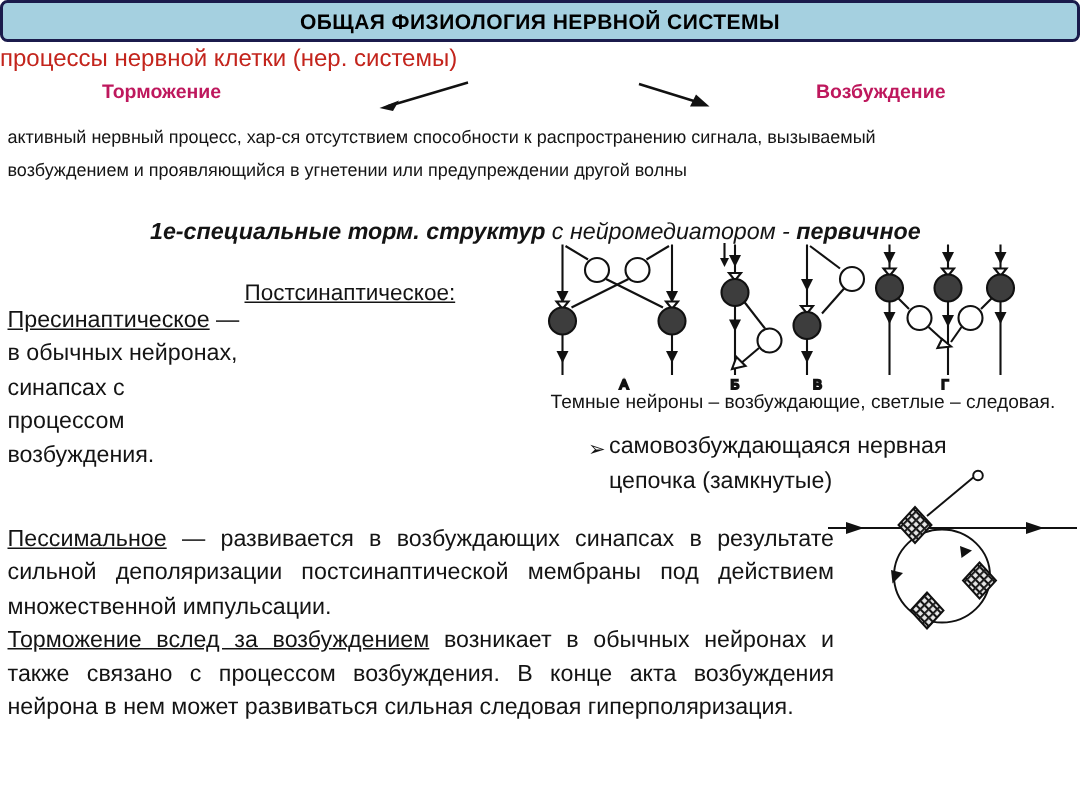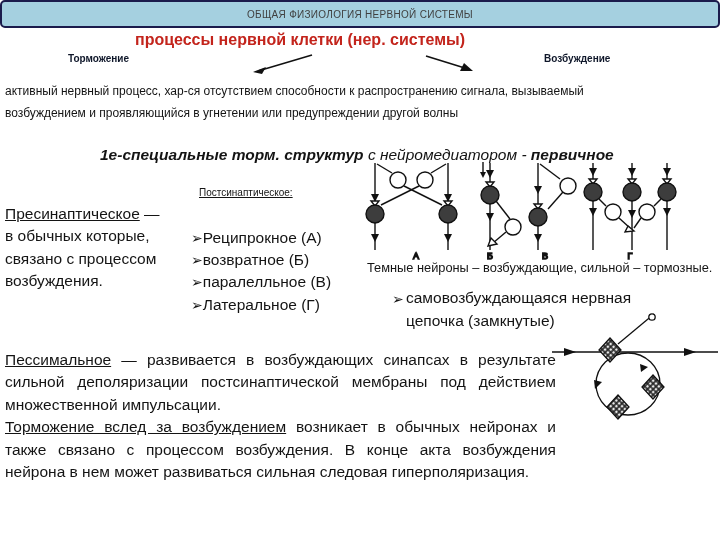--- a/index.html
+++ b/index.html
@@ -2,33 +2,33 @@
 <html><head>
 <meta charset="utf-8">
 <style>
   html,body{margin:0;padding:0;background:#fff;}
   #slide{position:relative;width:720px;height:540px;background:#ffffff;overflow:hidden;
          font-family:"Liberation Sans",sans-serif;color:#141414;}
   
   .titlebar{position:absolute;left:0;top:0;width:716px;height:24px;
             background:#a5d0e0;border:2px solid #1b1b4c;border-radius:5px;
             display:flex;align-items:center;justify-content:center;}
-  .titlebar span{font-size:10px;font-weight:normal;color:#404040;letter-spacing:.3px;}
+  .titlebar span{font-size:14px;font-weight:bold;color:#000000;letter-spacing:.3px;}
   
-  .subtitle{position:absolute;left:0;top:31px;width:600px;text-align:center;
-            font-size:16px;font-weight:bold;color:#c3241c;}
-  .branch{position:absolute;top:53px;font-size:10px;font-weight:bold;color:#0f172a;}
+  .subtitle{position:absolute;left:0;top:31px;width:600px;text-align:left;
+            font-size:16px;font-weight:normal;color:#c3241c;}
+  .branch{position:absolute;top:53px;font-size:13px;font-weight:bold;color:#be185d;}
   .branch.left{left:68px;} .branch.right{left:544px;}
   .arrows{position:absolute;left:240px;top:50px;}
   
   .def{position:absolute;left:5px;top:80px;width:608px;font-size:12px;line-height:22px;}
   .type1{position:absolute;left:100px;top:146px;font-size:15.5px;white-space:nowrap;font-style:italic;}
   .b{font-weight:bold;} .u{text-decoration:underline;}
   .presyn{position:absolute;left:5px;top:203px;width:158px;font-size:15.5px;line-height:22.4px;}
-  .postsyn-title{position:absolute;left:163px;top:187px;font-size:10px;text-decoration:underline;margin-left:36px;}
+  .postsyn-title{position:absolute;left:163px;top:187px;font-size:15px;text-decoration:underline;}
   .postsyn-list{position:absolute;left:191px;top:227px;font-size:15.5px;line-height:21.2px;}
   .postsyn-list .row{white-space:nowrap;}
   .bullet{font-size:14px;}
   .caption{position:absolute;left:367px;top:260px;font-size:12.8px;white-space:nowrap;}
   .selfexc{position:absolute;left:392px;top:287px;width:272px;font-size:15.5px;
            line-height:22.5px;padding-left:14px;}
   .selfexc .bullet{position:absolute;left:0;top:1px;}
   .bottom{position:absolute;left:5px;top:349px;width:551px;font-size:15.5px;
           line-height:22.4px;text-align:justify;}
   .bottom p{margin:0;}
@@ -58,30 +58,24 @@
     <g>
       <line x1="186" y1="6" x2="228" y2="19" stroke="#111" stroke-width="1.6"></line>
       <polygon points="233,21 220,21 224,13" fill="#111"></polygon>
     </g>
   </svg>
 
   <div class="def">активный нервный процесс, хар-ся отсутствием способности к распространению сигнала, вызываемый возбуждением и проявляющийся в угнетении или предупреждении другой волны</div>
 
   <div class="type1"><span class="b">1е-специальные торм. структур</span><span> с нейромедиатором - </span><span class="b">первичное</span></div>
 
-  <div class="presyn"><span class="u">Пресинаптическое</span><span> — в обычных которые, связано с процессом возбуждения.</span></div>
+  <div class="presyn"><span class="u">Пресинаптическое</span><span> — в обычных нейронах, синапсах с процессом возбуждения.</span></div>
 
   <div class="postsyn-title">Постсинаптическое:</div>
 
-  <div class="postsyn-list">
-    <div class="row"><span class="bullet">➢</span><span>Реципрокное (А)</span></div>
-    <div class="row"><span class="bullet">➢</span><span>возвратное (Б)</span></div>
-    <div class="row"><span class="bullet">➢</span><span>паралелльное (В)</span></div>
-    <div class="row"><span class="bullet">➢</span><span>Латеральное (Г)</span></div>
-  </div>
 
   <svg class="circuits" width="370" height="104" viewBox="0 0 370 104" stroke="#111" stroke-width="1.4" fill="none">
     <defs>
       <pattern id="hatch" width="4" height="4" patternUnits="userSpaceOnUse" patternTransform="rotate(45)">
         <rect width="4" height="4" fill="#e8e8e8"></rect>
         <line x1="0" y1="0" x2="0" y2="4" stroke="#333" stroke-width="1.2"></line>
       </pattern>
     </defs>
 
     <g>
@@ -152,21 +146,21 @@
         <line x1="291" y1="60" x2="284" y2="70"></line>
       <polygon points="278,68 284,73 275,74" fill="#fff"></polygon>
     </g>
 
     <text class="diag-label" x="66" y="101" text-anchor="middle">А</text>
     <text class="diag-label" x="140" y="101" text-anchor="middle">Б</text>
     <text class="diag-label" x="195" y="101" text-anchor="middle">В</text>
     <text class="diag-label" x="280" y="101" text-anchor="middle">Г</text>
   </svg>
 
-  <div class="caption">Темные нейроны – возбуждающие, сильной – тормозные.</div>
+  <div class="caption">Темные нейроны – возбуждающие, светлые – следовая.</div>
 
   <div class="selfexc"><span class="bullet">➢</span><span>самовозбуждающаяся нервная цепочка (замкнутые)</span></div>
 
   <svg class="loop" width="180" height="132" viewBox="0 0 180 132" stroke="#111" stroke-width="1.3" fill="none">
     <line x1="12" y1="42" x2="178" y2="42"></line>
     <polygon points="24,38 24,46 36,42" fill="#111" stroke="none"></polygon>
     <polygon points="144,38 144,46 156,42" fill="#111" stroke="none"></polygon>
     <line x1="114" y1="4" x2="78" y2="34"></line>
     <circle cx="112" cy="7" r="3.2" fill="#fff"></circle>
     <ellipse cx="88" cy="74" rx="32" ry="31"></ellipse>

